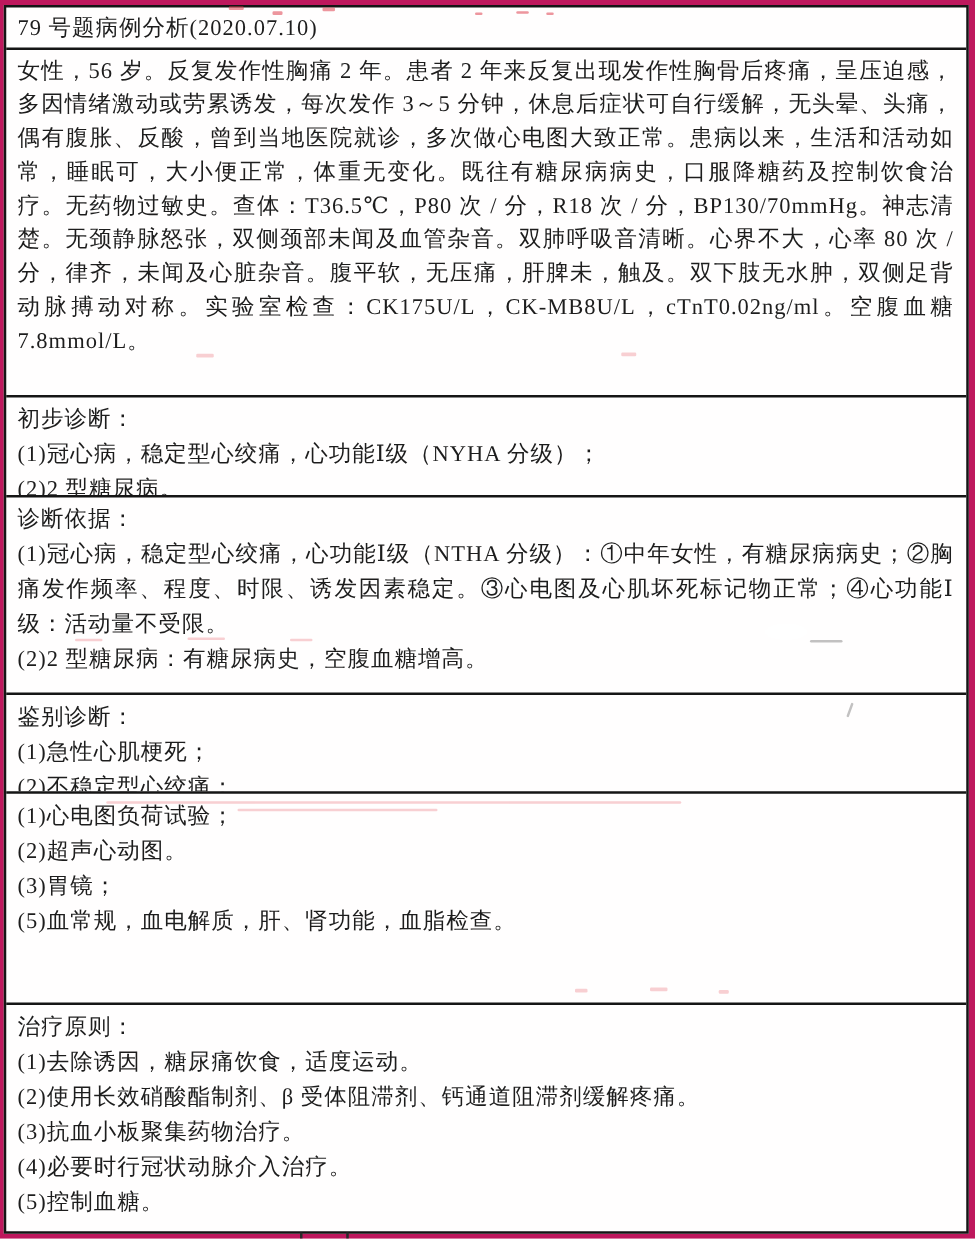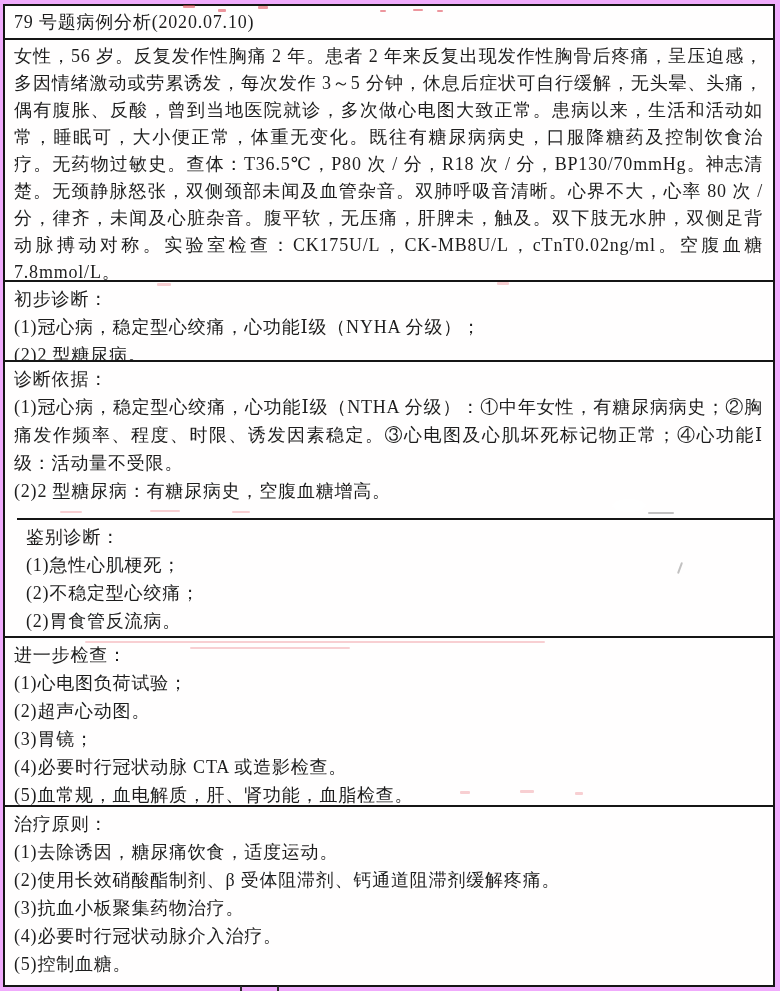--- a/index.html
+++ b/index.html
@@ -4,21 +4,21 @@
 <style>
   html, body {
     margin: 0;
     padding: 0;
     background: #ffffff;
   }
   .page {
     position: relative;
     width: 780px;
     height: 991px;
-    background: #f0abfc;
+    background: #be185d;
     font-family: "Liberation Serif", "DejaVu Serif", serif;
     color: #1d1d1d;
     overflow: hidden;
     text-decoration: underline;
   }
   .doc {
     position: absolute;
     left: 3px;
     top: 4px;
     width: 772px;
@@ -37,30 +37,30 @@
     letter-spacing: 0.8px;
     line-height: 28px;
     overflow: hidden;
   }
   .row:first-child { border-top: none; }
   .title-row {
     height: 32px;
     line-height: 28px;
     padding-top: 2px;
   }
-  .case-row { height: 242px; }
+  .case-row { height: 278px; }
   .case-row p {
     margin: 0;
     text-align: justify;
     line-height: 27px;
   }
   .sec-preliminary { height: 80px; }
   .sec-basis { height: 158px; }
   .sec-basis .line { text-align: justify; }
-  .sec-differential { height: 118px; margin-left: 12px; }
+  .sec-differential { height: 79px; }
   .sec-workup { height: 169px; }
   .sec-treatment { flex: 1; }
   .line { white-space: normal; }
 
   
   .red-mark {
     position: absolute;
     background: rgba(222, 64, 78, 0.55);
     border-radius: 1px;
     pointer-events: none;
@@ -111,25 +111,23 @@
     </div>
 
     <div class="row sec-differential">
       <div class="line">鉴别诊断：</div>
       <div class="line">(1)急性心肌梗死；</div>
       <div class="line">(2)不稳定型心绞痛；</div>
       <div class="line">(2)胃食管反流病。</div>
     </div>
 
     <div class="row sec-workup">
-      <div class="line">进一步检查：</div>
       <div class="line">(1)心电图负荷试验；</div>
       <div class="line">(2)超声心动图。</div>
       <div class="line">(3)胃镜；</div>
-      <div class="line">(4)必要时行冠状动脉 CTA 或造影检查。</div>
       <div class="line">(5)血常规，血电解质，肝、肾功能，血脂检查。</div>
     </div>
 
     <div class="row sec-treatment">
       <div class="line">治疗原则：</div>
       <div class="line">(1)去除诱因，糖尿痛饮食，适度运动。</div>
       <div class="line">(2)使用长效硝酸酯制剂、β 受体阻滞剂、钙通道阻滞剂缓解疼痛。</div>
       <div class="line">(3)抗血小板聚集药物治疗。</div>
       <div class="line">(4)必要时行冠状动脉介入治疗。</div>
       <div class="line">(5)控制血糖。</div>

